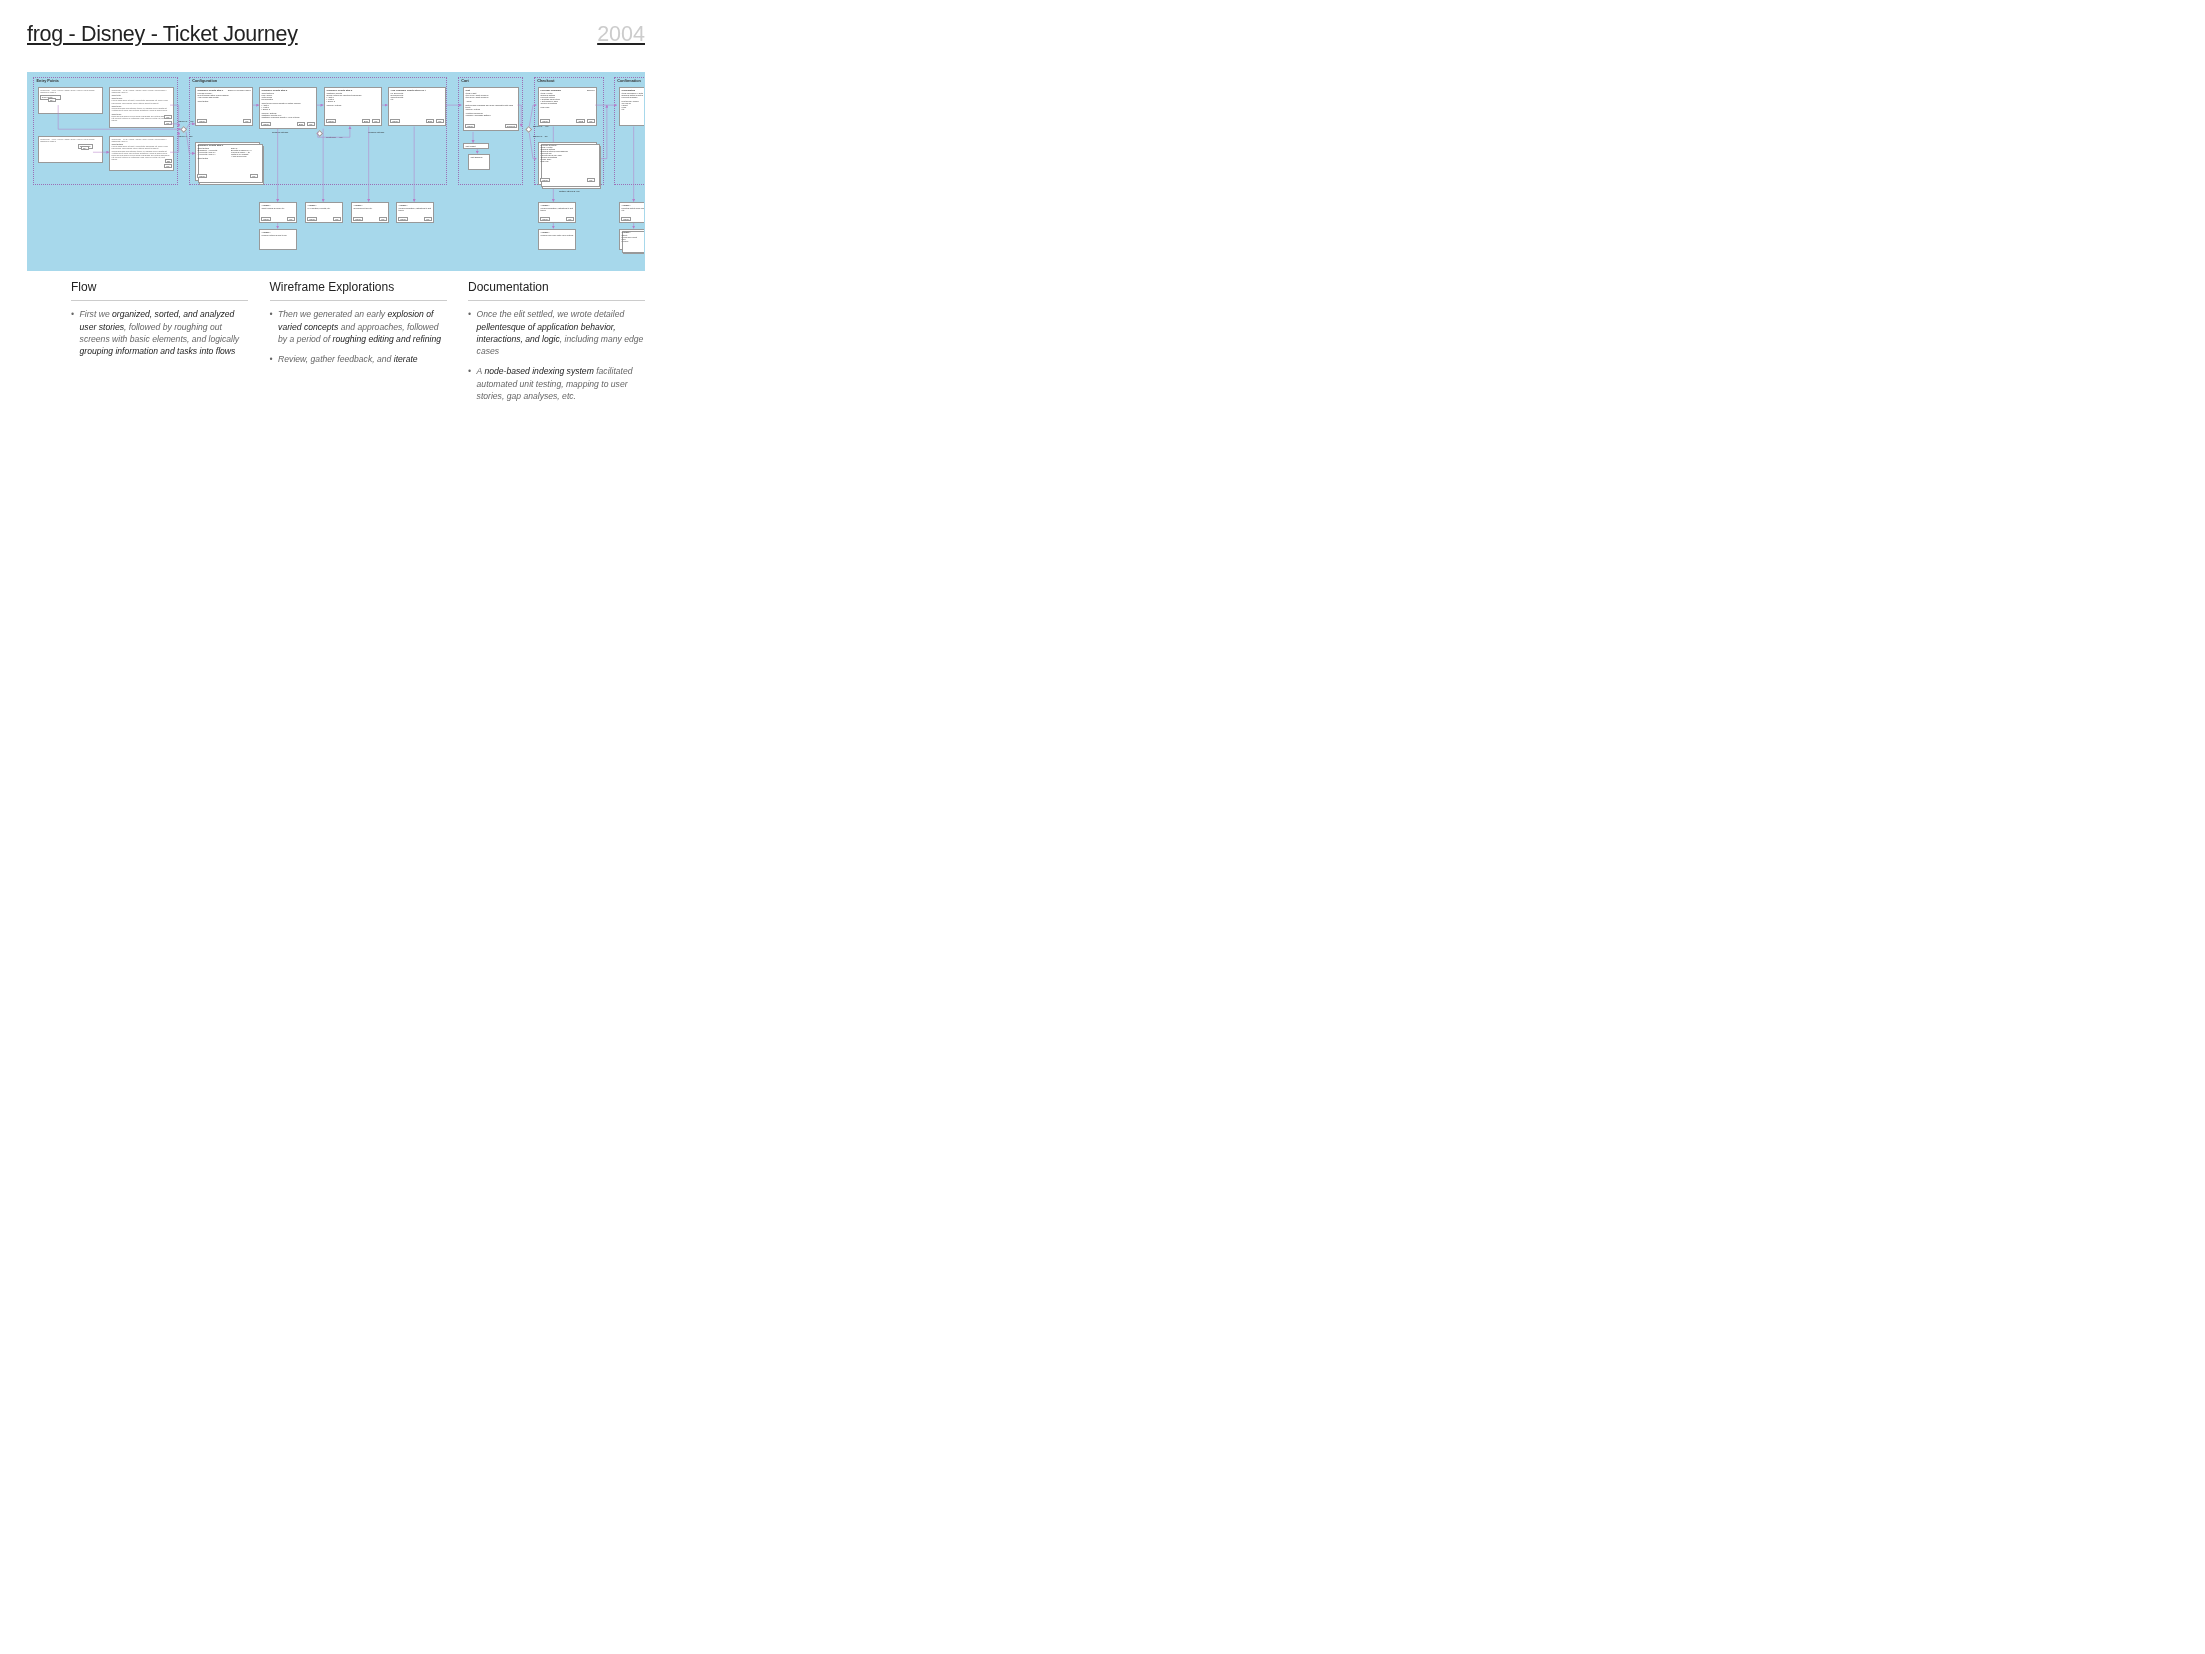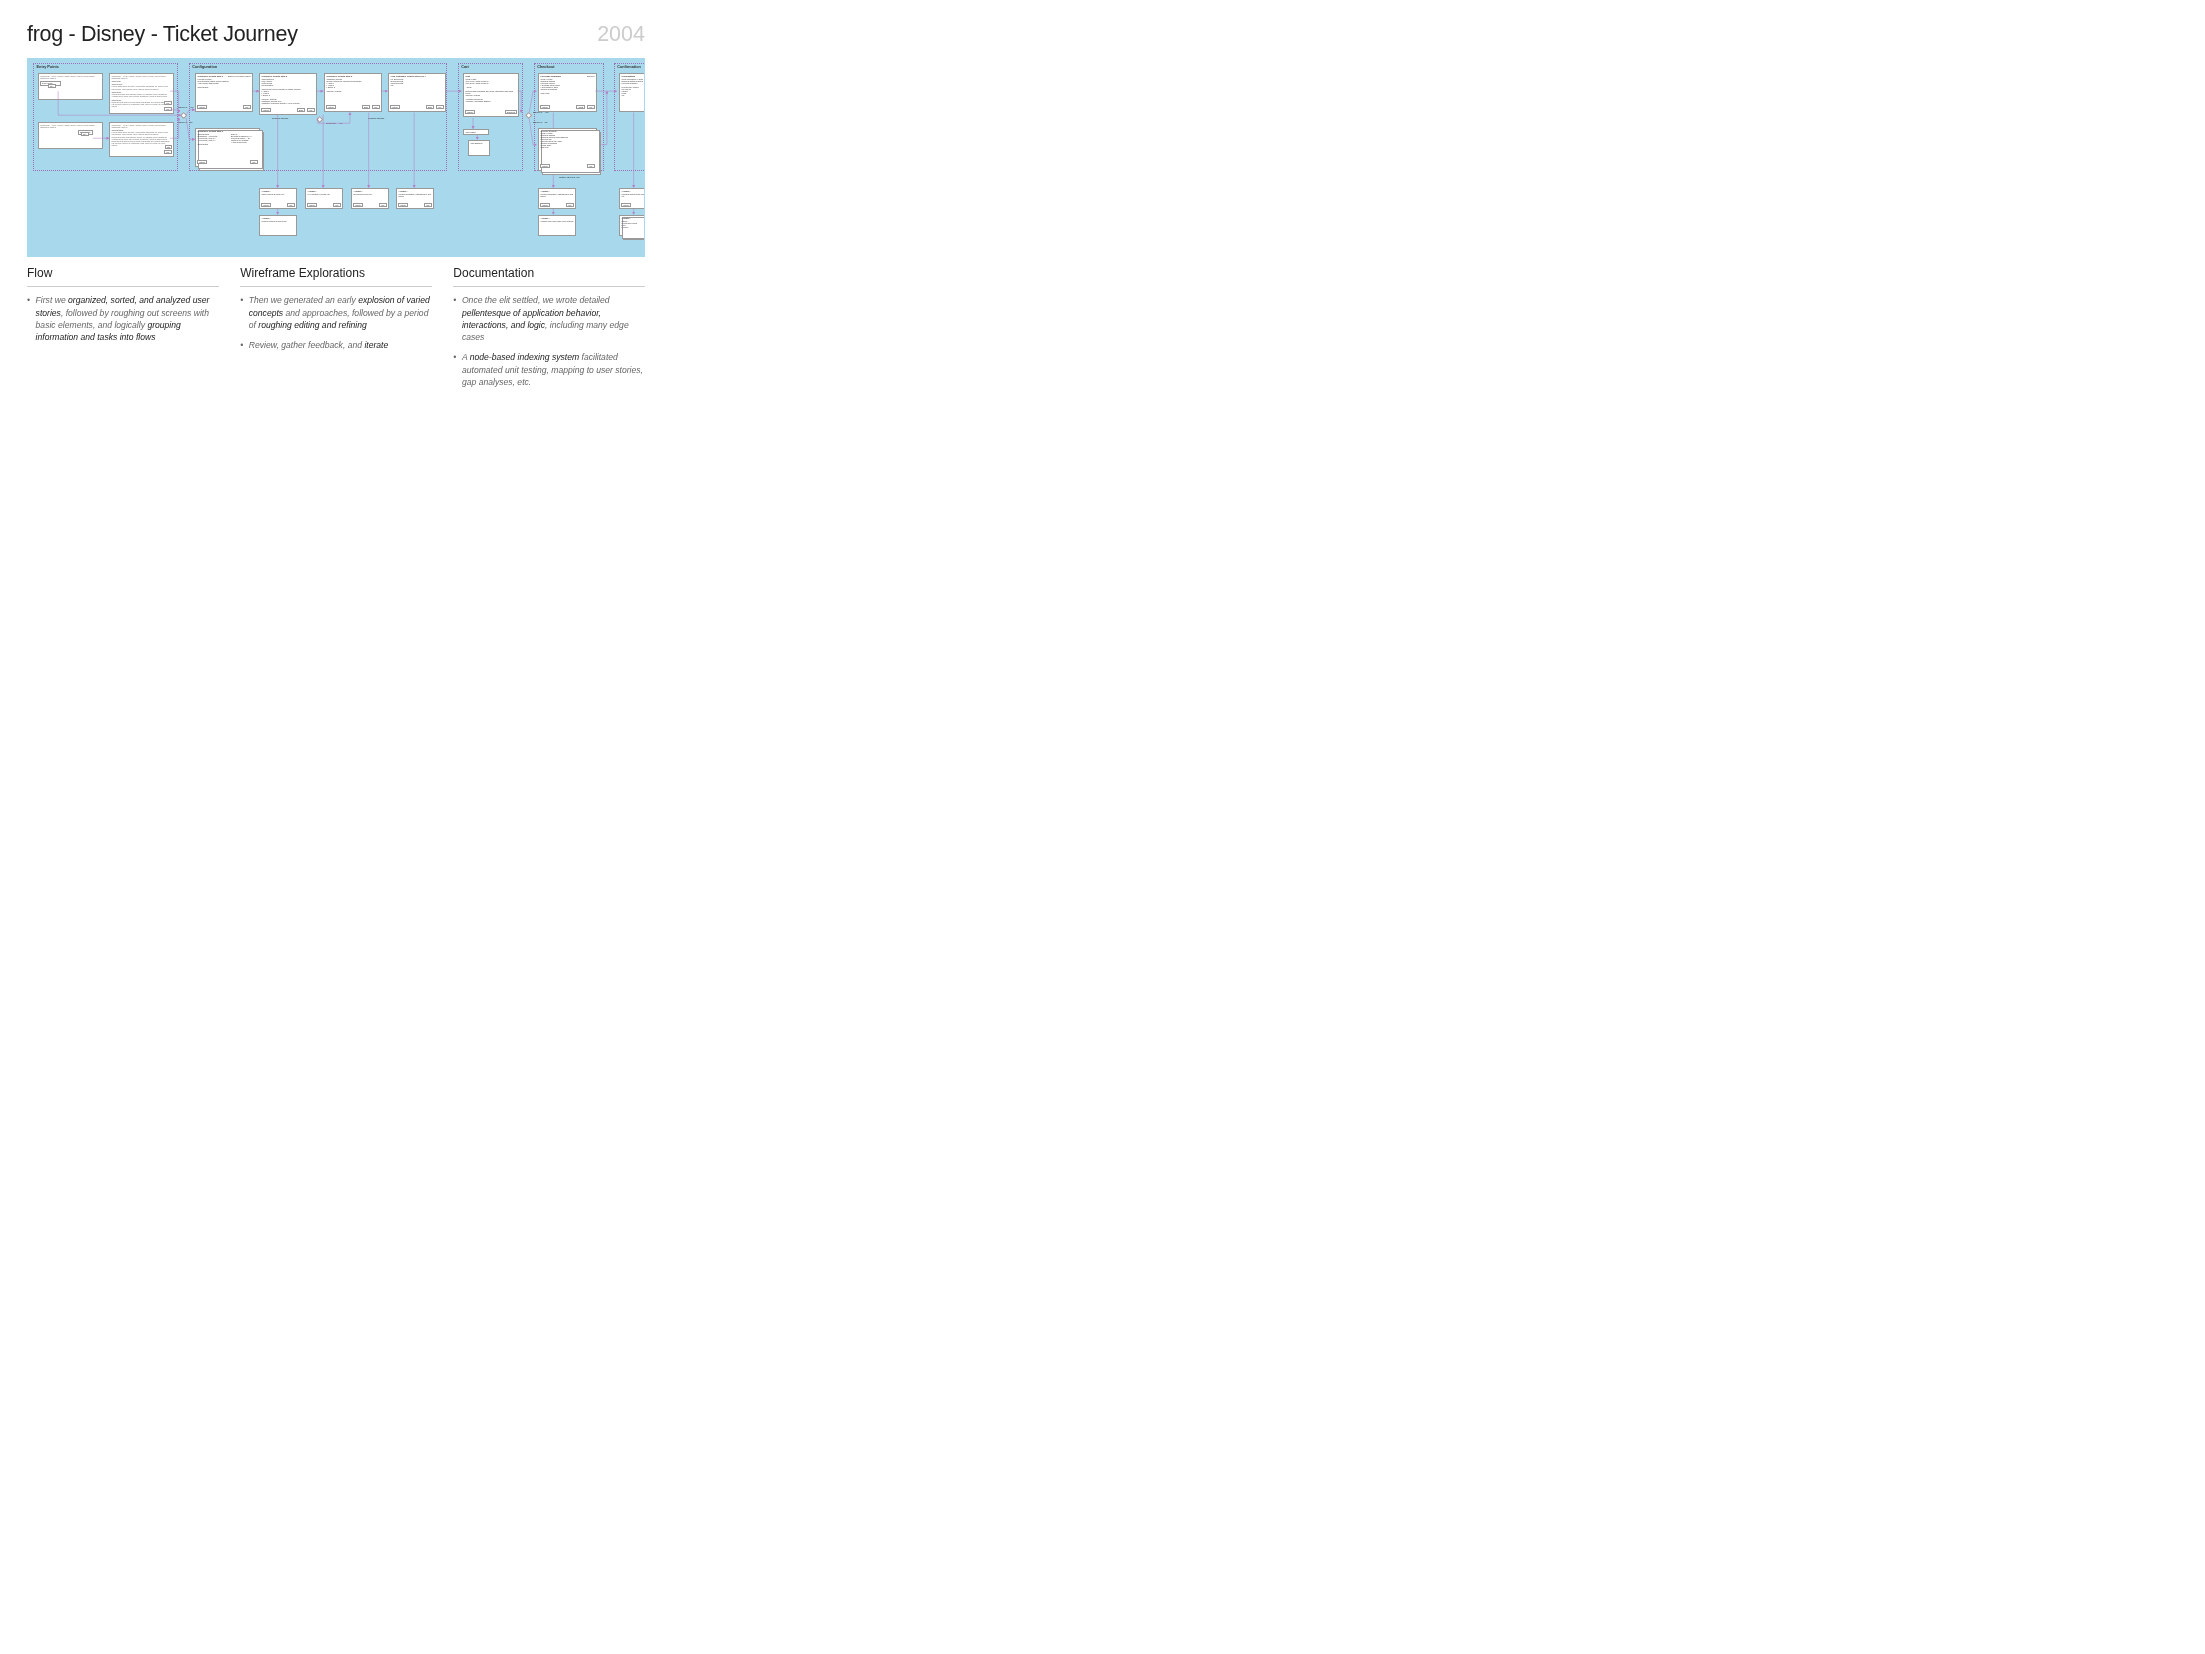--- a/index.html
+++ b/index.html
@@ -4,21 +4,21 @@
 <style>
   * { box-sizing: border-box; margin: 0; padding: 0; }
   body {
     font-family: "Helvetica Neue", Helvetica, Arial, sans-serif;
     font-weight: 300;
     background: #fff;
     color: #222;
     padding: 21.5px 27px;
     width: 672px;
   }
-  .header { display: flex; justify-content: space-between; align-items: baseline; margin-bottom: 11px; }
+  .header { display: flex; justify-content: space-between; align-items: baseline; margin-bottom: 25px; text-decoration: underline; }
   .title { font-size: 21.5px; font-weight: 300; letter-spacing: -0.3px; }
   .year { font-size: 21.5px; font-weight: 300; color: #ccc; }
   .diagram {
     background: #a7d8eb;
     width: 100%;
     height: 199px;
     position: relative;
     border: 0.5px solid #a7d8eb;
     overflow: hidden;
     margin-bottom: 9.7px;
@@ -59,21 +59,21 @@
     content:""; position:absolute; border:0.5px solid #999; background:#fff; z-index:-1;
     width:100%; height:100%;
   }
   .stack::before { top:1.6px; left:1.6px; }
   .stack::after { top:3.2px; left:3.2px; z-index:-2; }
   svg.arrows { position:absolute; top:0; left:0; width:100%; height:100%; pointer-events:none; }
   .diamond {
     position:absolute; width:5.4px; height:5.4px; background:#fff; border:0.5px solid #999;
     transform: rotate(45deg);
   }
-  .cols { display: flex; gap: 21.5px; }
+  .cols { display: flex; gap: 21.5px; margin-left: 44px; }
   .col { flex: 1; }
   .col h2 { font-size: 12px; font-weight: 400; margin-bottom: 5.4px; }
   .col hr { border: none; border-top: 0.5px solid #ccc; margin-bottom: 7.5px; }
   .col ul { list-style: none; padding-left: 0; }
   .col li { font-size: 8.6px; font-weight: 300; color: #666; line-height: 1.45; margin-bottom: 7.5px; padding-left: 8.6px; position: relative; font-style: italic; }
   .col li::before { content: "•"; position: absolute; left: 0; color: #666; }
   .col li strong { font-weight: 400; color: #222; }
   .lorem { font-size:1.9px; line-height:1.1; color:#666; }
 </style>
 </head>

